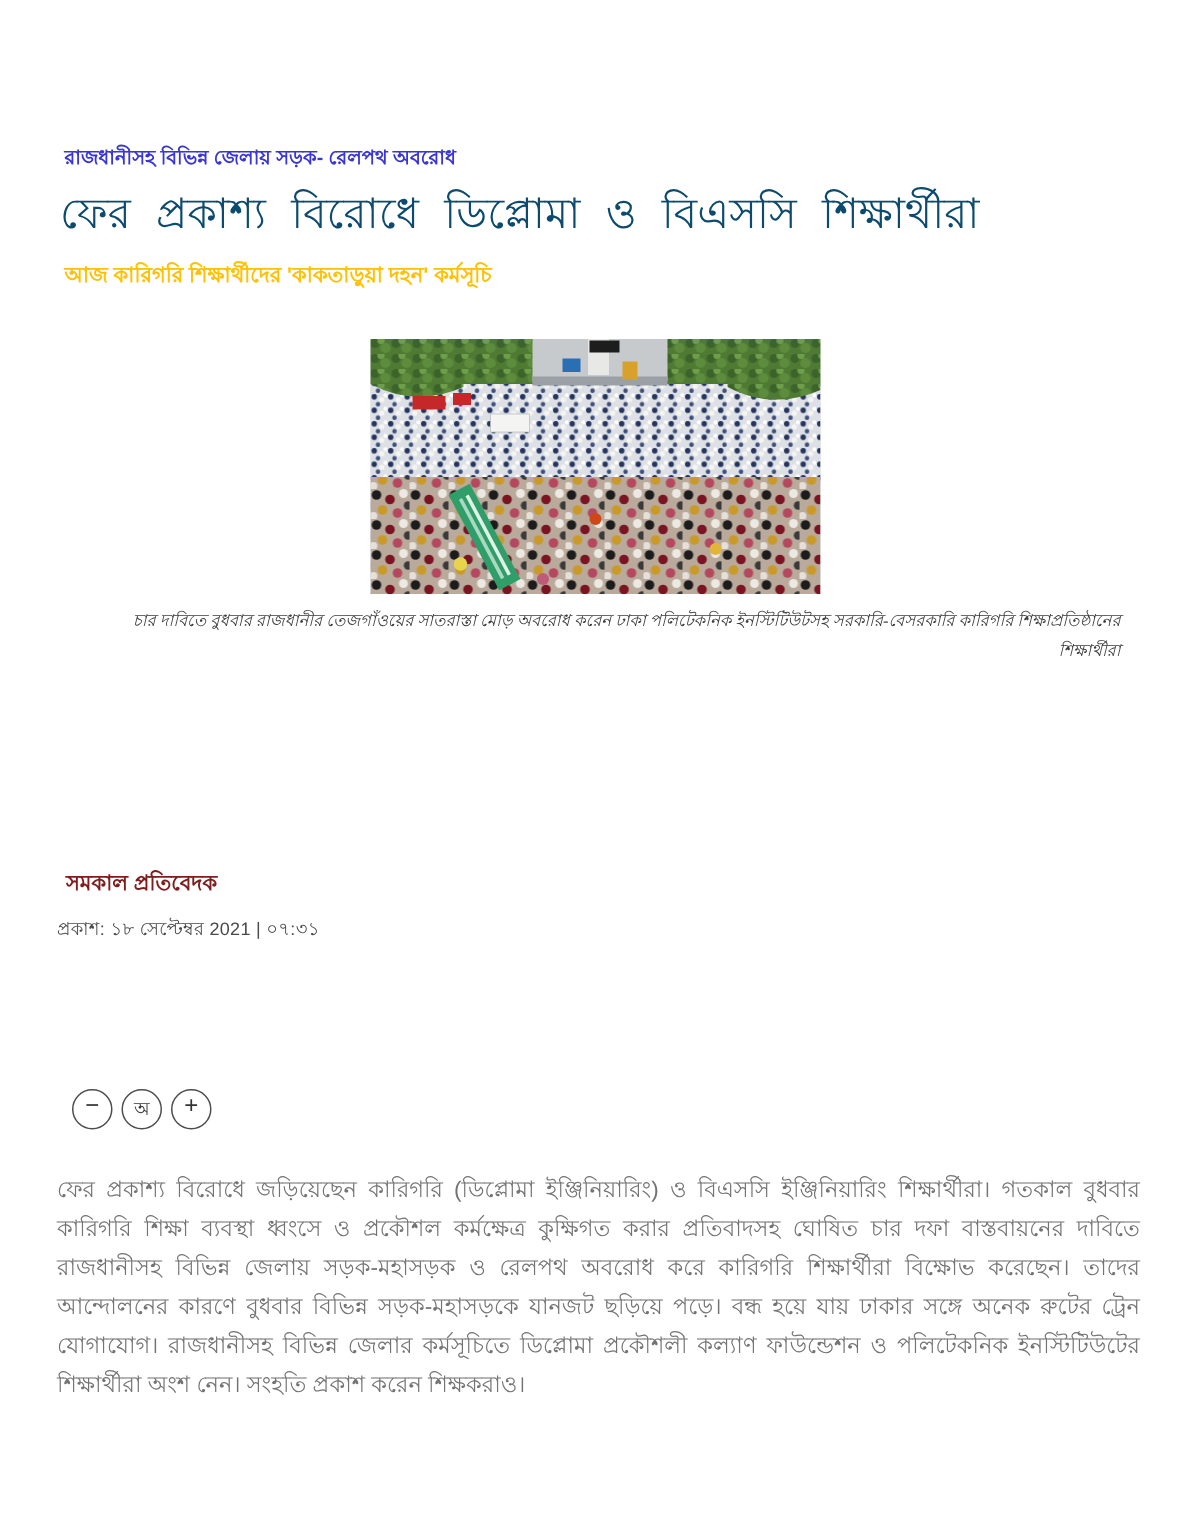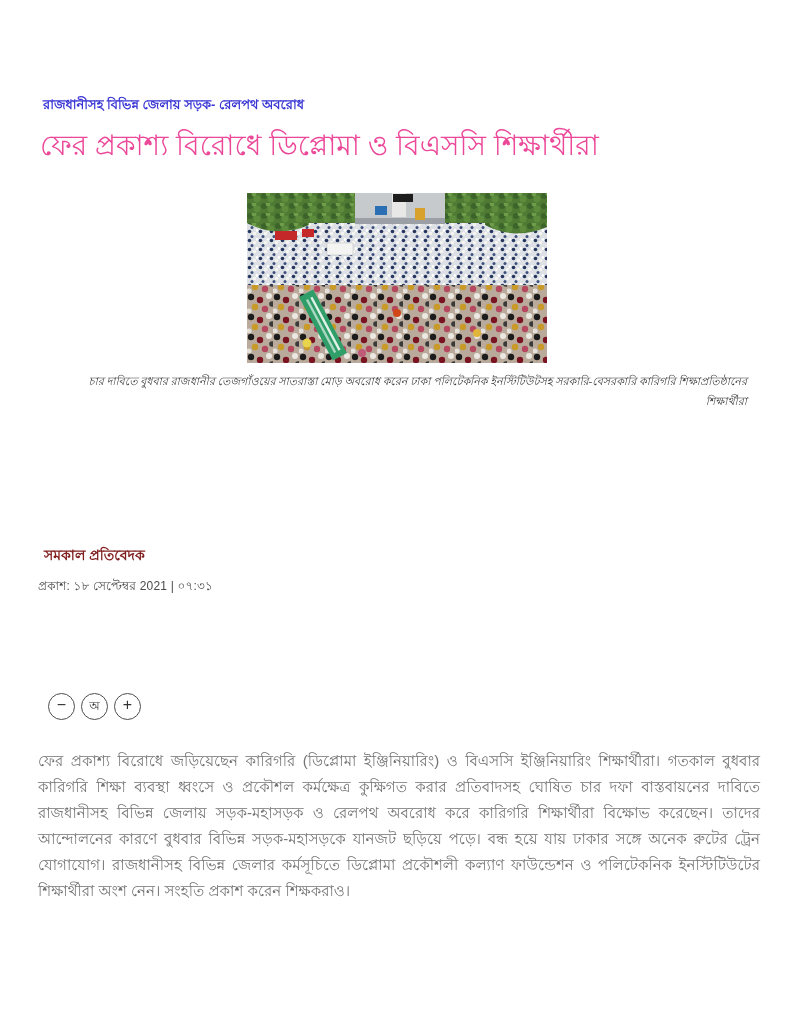--- a/index.html
+++ b/index.html
@@ -21,21 +21,22 @@
     color: #3a36d4;
     text-decoration: none;
     cursor: pointer;
   }
   .headline {
     margin-top: 12px;
     margin-left: 2px;
     font-size: 28px;
     font-weight: 500;
     line-height: 1.25;
-    color: #ec4899;
+    color: #0c4a6e;
+    font-family: Liberation Mono, monospace;
   }
   .subtitle {
     margin-top: 9px;
     margin-left: 5px;
     font-size: 14px;
     font-weight: 600;
     color: #ffc107;
   }
 
   figure { margin-top: 30px; text-align: center; }
@@ -94,20 +95,21 @@
 </style>
 </head>
 <body>
 
 <div class="container">
 
   <a class="category-link">রাজধানীসহ বিভিন্ন জেলায় সড়ক- রেলপথ অবরোধ</a>
 
   <h1 class="headline">ফের প্রকাশ্য বিরোধে ডিপ্লোমা ও বিএসসি শিক্ষার্থীরা</h1>
 
+  <div class="subtitle">আজ কারিগরি শিক্ষার্থীদের 'কাকতাড়ুয়া দহন' কর্মসূচি</div>
 
   <figure>
     <svg class="photo" viewBox="0 0 300 170" width="300" height="170" xmlns="http://www.w3.org/2000/svg" role="img">
       <defs>
         <pattern id="standCrowd" width="11" height="9" patternUnits="userSpaceOnUse">
           <rect width="11" height="9" fill="#dde1e6"></rect>
           <circle cx="2.5" cy="2.5" r="1.8" fill="#25355e"></circle>
           <circle cx="7.5" cy="4.5" r="1.8" fill="#f5f4f0"></circle>
           <circle cx="5" cy="7.5" r="1.5" fill="#3d4f7c"></circle>
           <circle cx="10" cy="1.5" r="1.4" fill="#ffffff"></circle>

